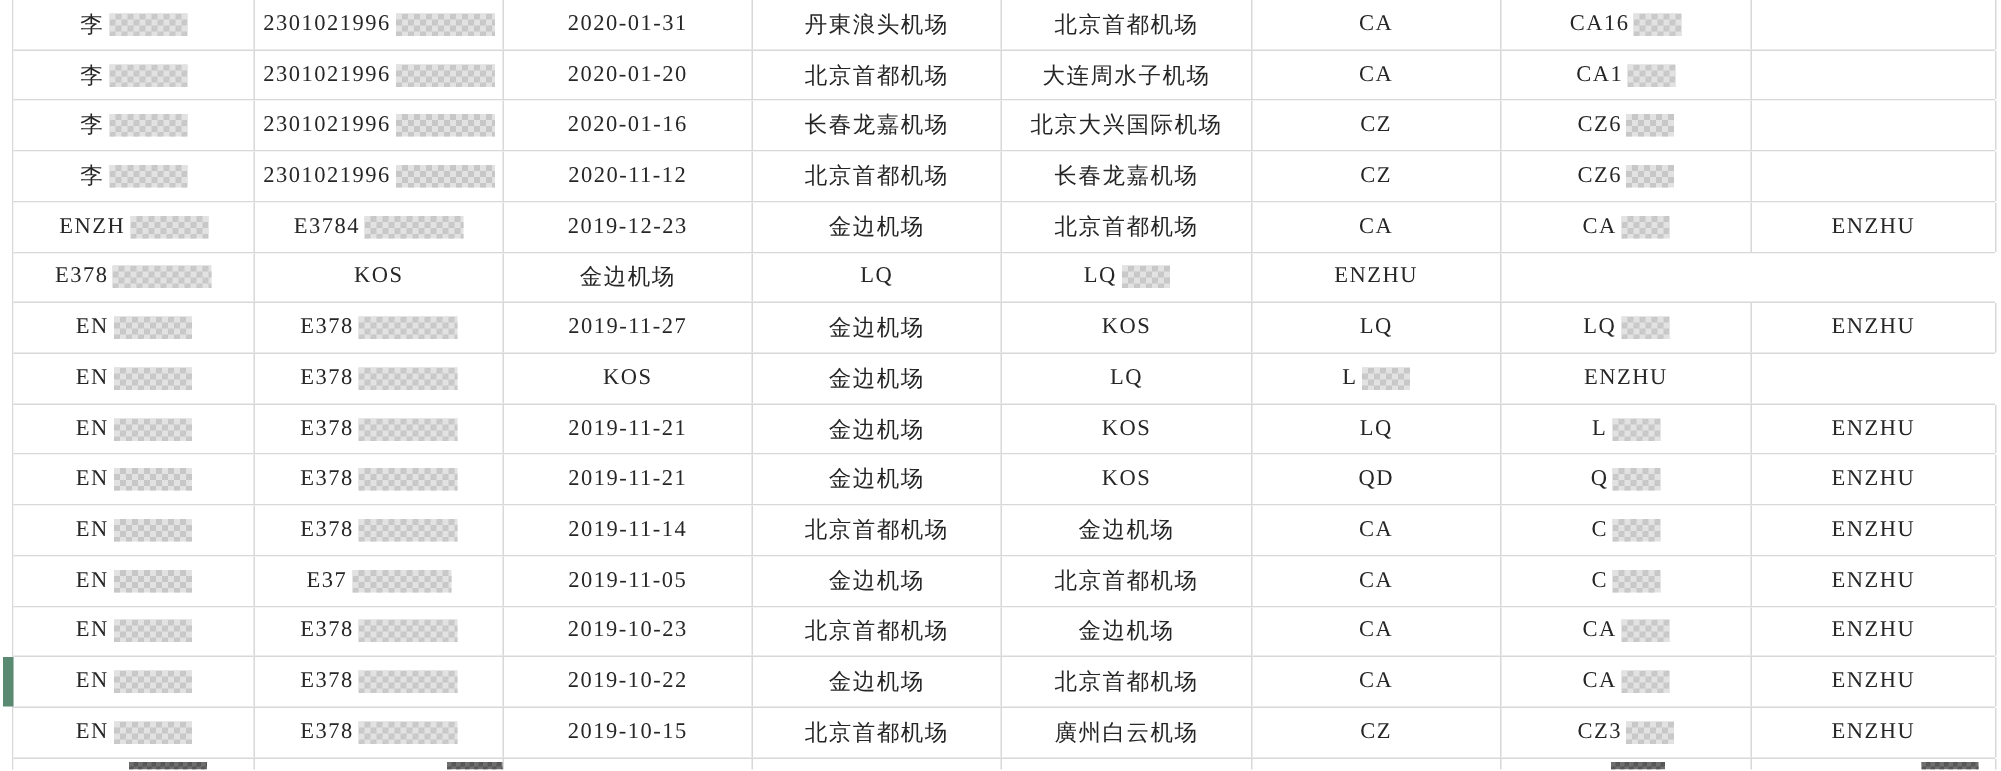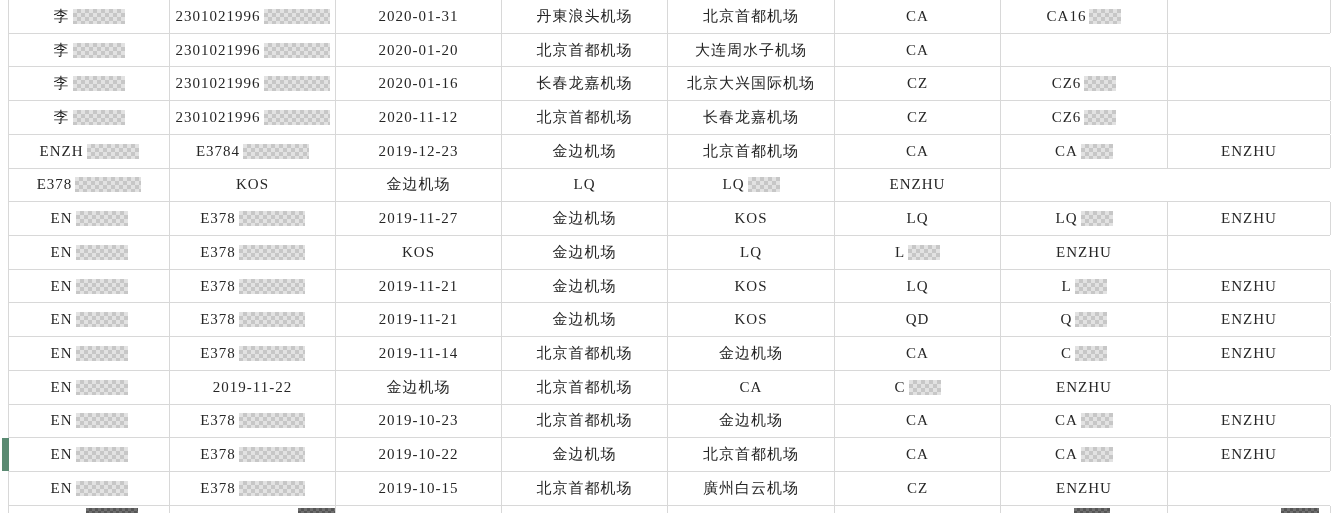--- a/index.html
+++ b/index.html
@@ -113,20 +113,24 @@
     <div class="cell">
       <span>北京首都机场</span>
     </div>
     <div class="cell">
       <span>大连周水子机场</span>
     </div>
     <div class="cell">
       <span>CA</span>
     </div>
     <div class="cell">
+      <span class="prefix">CA1</span>
+      <span class="mosaic m-flight"></span>
+    </div>
+    <div class="cell">
       <span></span>
     </div>
   </div>
       <div class="row">
 
     <div class="cell">
       <span class="prefix">李</span>
       <span class="mosaic m-name"></span>
     </div>
     <div class="cell">
@@ -383,21 +387,25 @@
       <span>ENZHU</span>
     </div>
   </div>
       <div class="row">
 
     <div class="cell">
       <span class="prefix">EN</span>
       <span class="mosaic m-name"></span>
     </div>
     <div class="cell">
-      <span>2019-11-22</span>
+      <span class="prefix">E37</span>
+      <span class="mosaic m-id"></span>
+    </div>
+    <div class="cell">
+      <span>2019-11-05</span>
     </div>
     <div class="cell">
       <span>金边机场</span>
     </div>
     <div class="cell">
       <span>北京首都机场</span>
     </div>
     <div class="cell">
       <span>CA</span>
     </div>
@@ -483,20 +491,24 @@
       <span>2019-10-15</span>
     </div>
     <div class="cell">
       <span>北京首都机场</span>
     </div>
     <div class="cell">
       <span>廣州白云机场</span>
     </div>
     <div class="cell">
       <span>CZ</span>
+    </div>
+    <div class="cell">
+      <span class="prefix">CZ3</span>
+      <span class="mosaic m-flight"></span>
     </div>
     <div class="cell">
       <span>ENZHU</span>
     </div>
   </div>
     </div>
 
   <div class="row partial">
     <div class="cell">
       <span class="dark-patch dp-name"></span>

